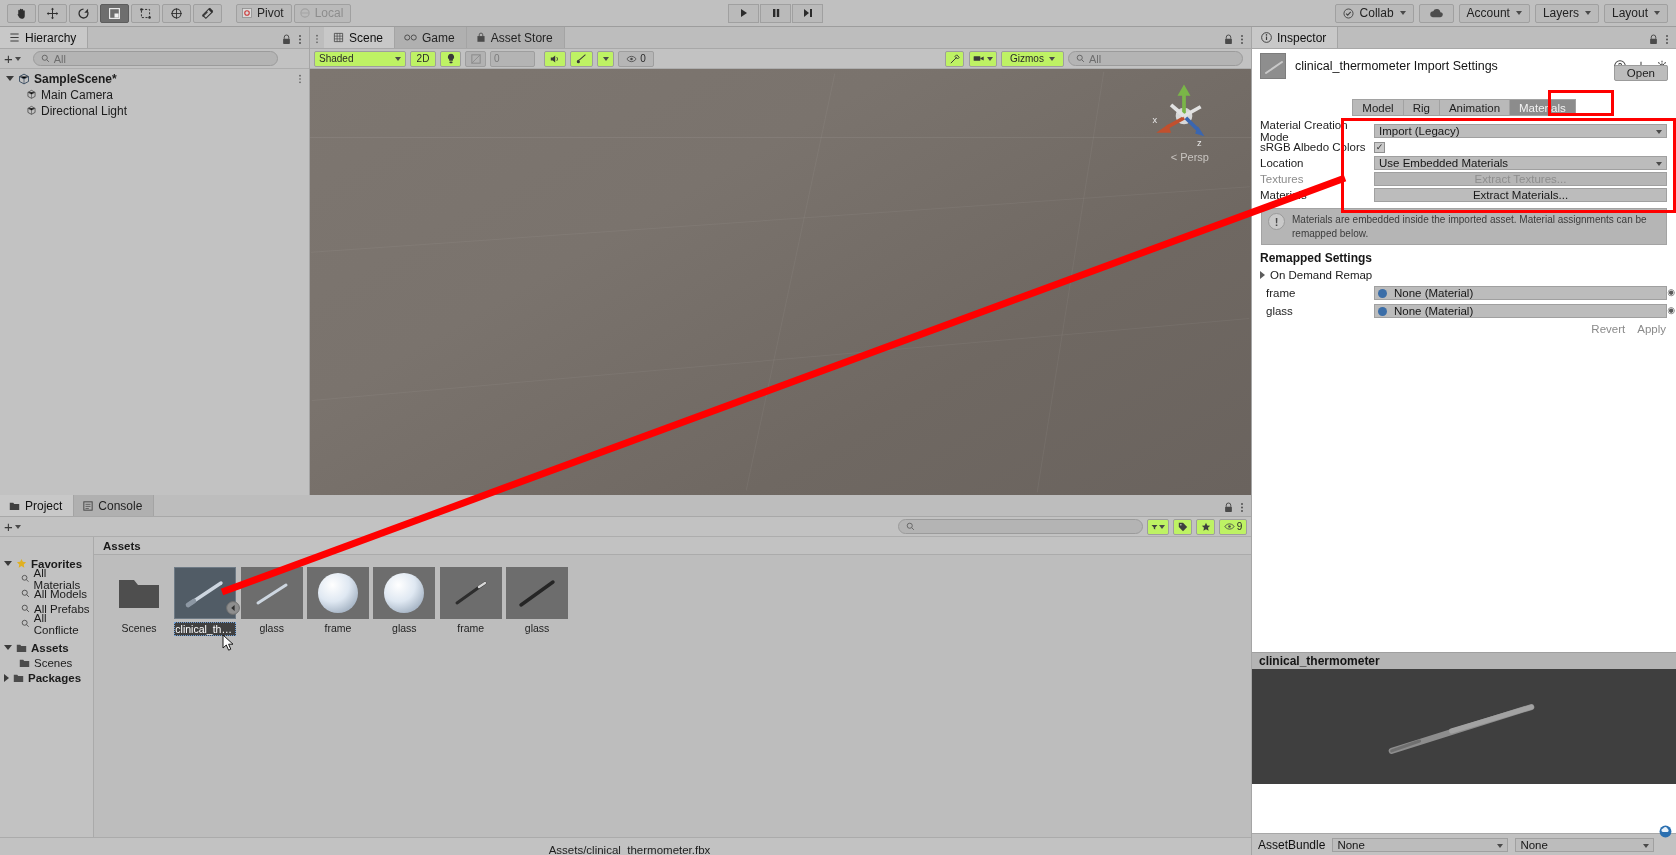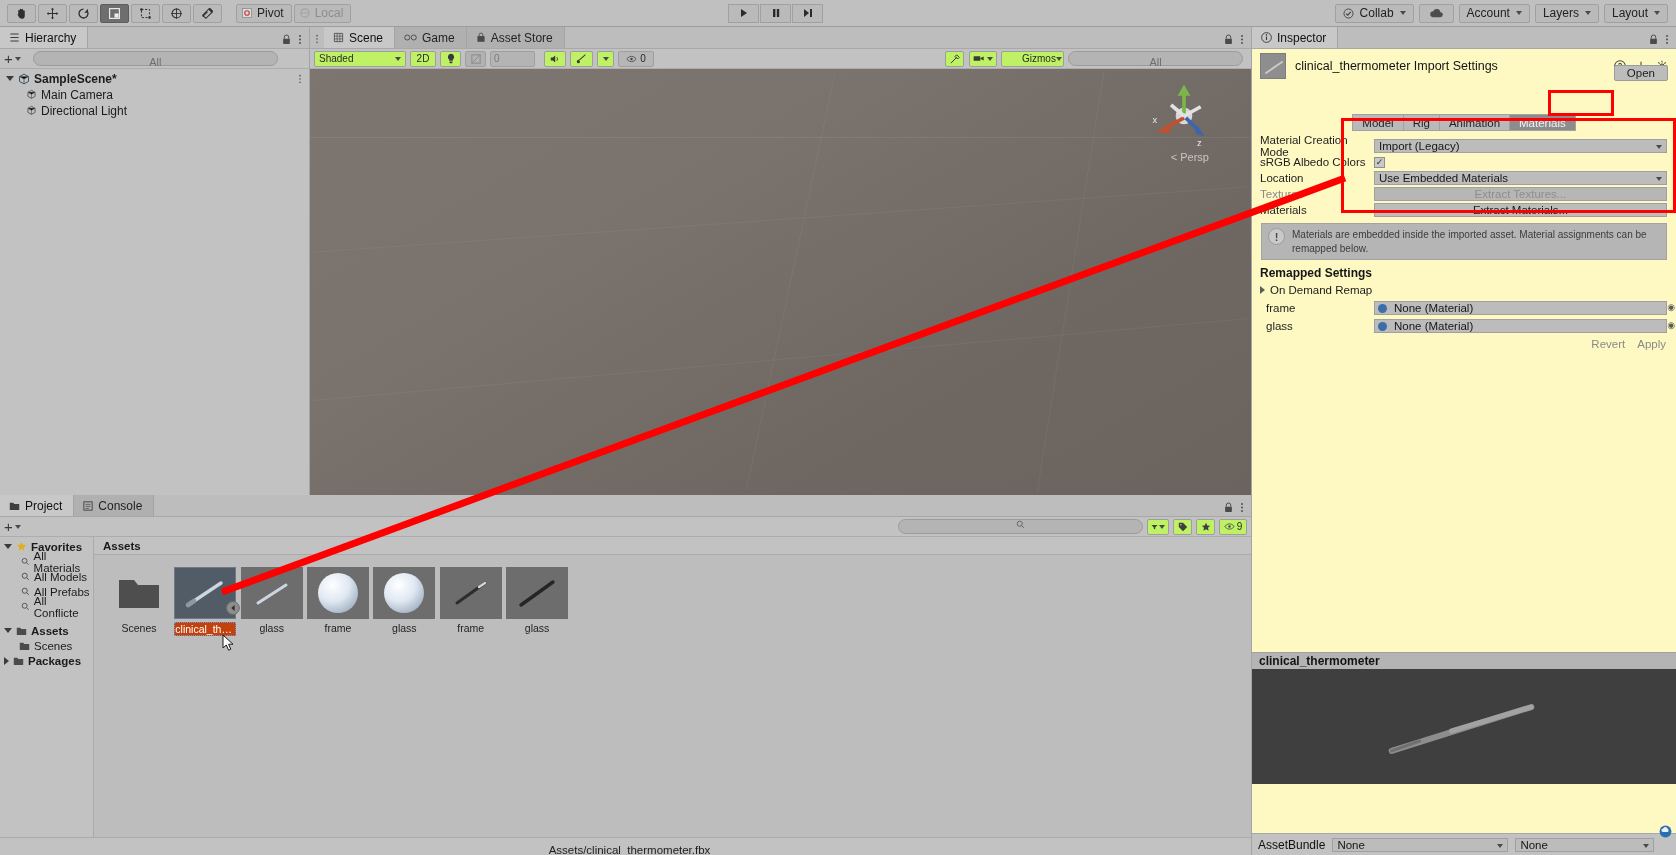--- a/index.html
+++ b/index.html
@@ -38,21 +38,21 @@
 
   .minibtn {
     height: 16px; min-width: 17px;
     background: #bef264; border: 1px solid #9e9e9e; border-radius: 2px;
     display: flex; align-items: center; justify-content: center;
     font-size: 10px; color: #2a2a2a; padding: 0 3px;
   }
   .searchfield {
     height: 15px; background: #b4b4b4; border: 1px solid #9b9b9b;
     border-radius: 8px; display: flex; align-items: center;
-    padding: 0 7px; gap: 4px; font-size: 11px; color: #6e6e6e; flex-direction: column;
+    padding: 0 7px; gap: 4px; font-size: 11px; color: #6e6e6e;
   }
 
   
   #toolbar {
     left:0; top:0; width:1676px; height:27px;
     background:#c0c0c0; border-bottom:1px solid #9d9d9d;
     display:flex; align-items:center;
   }
   .tgroup { display:flex; align-items:center; }
   .tbtn {
@@ -93,29 +93,29 @@
   
   #scene { left:310px; top:27px; width:941px; height:468px; background:#c2c2c2; }
   #sceneview { position:absolute; left:0; top:42px; right:0; bottom:0;
     background:linear-gradient(150deg,#7d7670 0%,#7a736d 35%,#6f6862 70%,#6a635e 100%); overflow:hidden; }
   .horizon { position:absolute; left:0; right:0; height:1px; background:rgba(255,255,255,.07); }
   .gridline { position:absolute; background:rgba(255,255,255,.05); }
   #gizmo { position:absolute; right:30px; top:10px; width:74px; height:74px; }
   .perspLbl { position:absolute; right:42px; top:82px; font-size:11px; color:#c8c4c0; }
 
   
-  #inspector { left:1251px; top:27px; width:425px; height:828px; background:#fef9c3; border-left:1px solid #a5a5a5; }
+  #inspector { left:1251px; top:27px; width:425px; height:828px; background:#ffffff; border-left:1px solid #a5a5a5; }
   .insp-head { height:34px; display:flex; align-items:center; gap:9px; padding:0 8px; }
   .insp-thumb { width:26px; height:26px; background:#8e8e8e; border:1px solid #7d7d7d; position:relative; overflow:hidden; }
   .insp-title { font-size:12.5px; color:#141414; flex:1; }
   .openbtn { position:absolute; right:8px; top:38px; height:16px; padding:0 12px;
     background:#bcbcbc; border:1px solid #9b9b9b; border-radius:2px;
     display:flex; align-items:center; font-size:11.5px; color:#1d1d1d; }
 
-  .itabs { display:flex; justify-content:center; gap:0; margin-top:31px; }
+  .itabs { display:flex; justify-content:center; gap:0; margin-top:16px; }
   .itab { height:17px; padding:0 9px; background:#b9b9b9; border:1px solid #a2a2a2;
           border-right:none; display:flex; align-items:center; font-size:11.5px; color:#1f1f1f; }
   .itab:last-child { border-right:1px solid #a2a2a2; }
   .itab.active { background:#8c8c8c; color:#f2f2f2; }
 
   .prow { height:16px; display:flex; align-items:center; font-size:11.5px; color:#1a1a1a; }
   .plabel { width:122px; padding-left:8px; color:#1d1d1d; }
   .plabel.dim { color:#8b8b8b; }
   .pfield { flex:1; margin-right:9px; height:14px; background:#bcbcbc;
             border:1px solid #a0a0a0; display:flex; align-items:center;
@@ -158,21 +158,21 @@
   #projright { position:absolute; left:94px; top:42px; right:0; bottom:18px; background:#bdbdbd; }
   .prow2 { height:13px; display:flex; align-items:center; gap:4px; font-size:11.5px; color:#1b1b1b; }
   .prow2.bold { font-weight:bold; }
   .breadcrumbbar { height:18px; background:#c2c2c2; border-bottom:1px solid #ababab;
                    display:flex; align-items:center; padding-left:9px;
                    font-size:11.5px; font-weight:bold; color:#1a1a1a; }
   .gridarea { position:absolute; left:0; top:18px; right:0; bottom:0; background:#bdbdbd; padding:12px 0 0 14px; }
   .gcell { width:62px; display:inline-block; vertical-align:top; margin-right:1px; text-align:center; }
   .gthumb { width:62px; height:52px; display:flex; align-items:center; justify-content:center; position:relative; }
   .glabel { font-size:10.5px; color:#1e1e1e; margin-top:3px; white-space:nowrap; overflow:hidden; text-overflow:ellipsis; }
-  .glabel.sel { background:#c2410c; color:#fff; border:1px dotted #6d9fd8; }
+  .glabel.sel { background:#404040; color:#fff; border:1px dotted #6d9fd8; }
   #projstatus { position:absolute; left:0; right:0; bottom:0; height:18px; background:#c2c2c2;
                 border-top:1px solid #ababab; display:flex; align-items:center; gap:6px; padding-left:8px;
                 font-size:11.5px; color:#1d1d1d;flex-direction:column; }
 
   .arrowline { position:absolute; pointer-events:none; }
   .redbox { position:absolute; border:3px solid #ff0000; }
   .cursor { position:absolute; width:12px; height:18px; }
 </style>
 </head>
 <body>
@@ -449,21 +449,21 @@
             <path d="M1 11l7-7M8 1l3 3-2 2-3-3z" stroke="#3a3a3a" stroke-width="1.2" fill="none"></path>
           </svg>
       </div>
       <div class="minibtn" style="width:28px">
         <svg width="14" height="9" viewBox="0 0 18 11">
             <rect x="1" y="2" width="10" height="7" rx="1" fill="#3a3a3a"></rect>
             <path d="M11 5l5-2.6v6.2L11 6z" fill="#3a3a3a"></path>
           </svg>
         <span class="caret" style="margin-left:2px"></span>
       </div>
-      <div class="minibtn" style="width:63px;justify-content:space-between;padding:0 20px">
+      <div class="minibtn" style="width:63px;justify-content:space-between;padding:0 8px">
         <span>Gizmos</span>
         <span class="caret"></span>
       </div>
       <div class="searchfield" style="width:175px;margin-right:4px">
         <svg width="9" height="9" viewBox="0 0 12 12">
             <circle cx="5" cy="5" r="3.4" fill="none" stroke="#666" stroke-width="1.3"></circle>
             <path d="M7.5 7.5l3 3" stroke="#666" stroke-width="1.3"></path>
           </svg>
         <span>All</span>
       </div>
@@ -556,21 +556,21 @@
       <div class="minibtn" style="width:28px;gap:2px">
         <svg width="11" height="9" viewBox="0 0 14 10">
             <path d="M1 5s2.4-3.4 6-3.4S13 5 13 5s-2.4 3.4-6 3.4S1 5 1 5z" fill="none" stroke="#4a4a4a" stroke-width="1.1"></path>
             <circle cx="7" cy="5" r="1.6" fill="#4a4a4a"></circle>
           </svg>
         <span>9</span>
       </div>
     </div>
 
     <div id="projleft">
-      <div class="prow2 bold" style="padding-left:4px;margin-top:3px">
+      <div class="prow2 bold" style="padding-left:4px;margin-top:20px">
         <span class="foldarrow"></span>
         <svg width="11" height="11" viewBox="0 0 12 12">
             <path d="M6 1l1.5 3.2 3.5.4-2.6 2.4.7 3.5L6 8.8 2.9 10.5l.7-3.5L1 4.6l3.5-.4z" fill="#e0b020"></path>
           </svg>
         <span>Favorites</span>
       </div>
       <div class="prow2" style="padding-left:21px;margin-top:2px">
         <svg width="9" height="9" viewBox="0 0 12 12">
             <circle cx="5" cy="5" r="3.4" fill="none" stroke="#4a4a4a" stroke-width="1.2"></circle>
             <path d="M7.5 7.5l3 3" stroke="#4a4a4a" stroke-width="1.2"></path>

